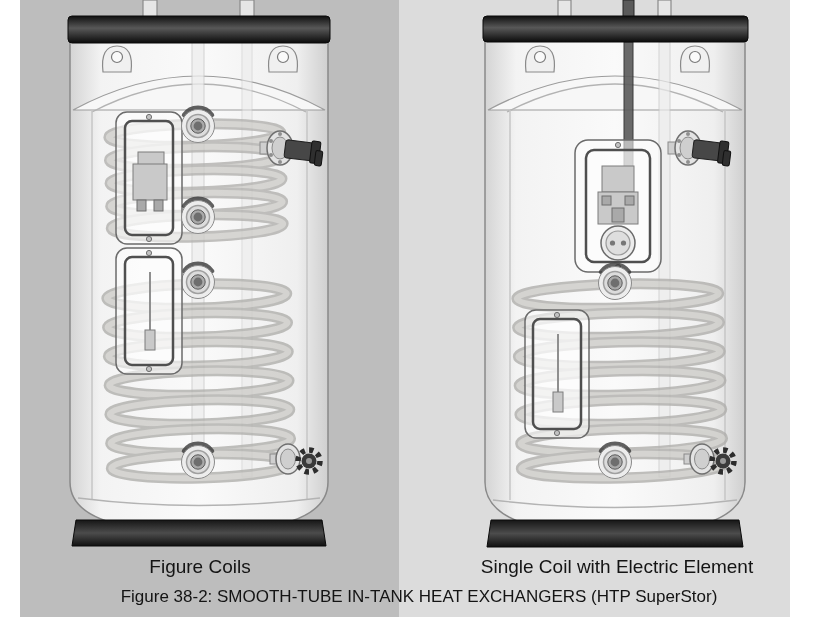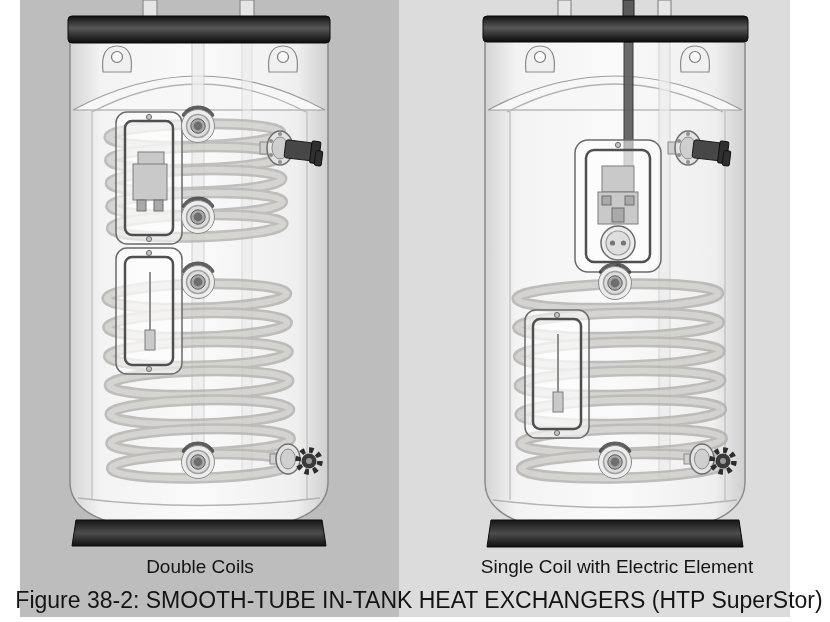--- a/index.html
+++ b/index.html
@@ -7,21 +7,21 @@
   .figure{position:relative;width:830px;height:622px;background:var(--page-bg,#ffffff);overflow:hidden}
   .panel{position:absolute;top:0;height:617px}
   .panel-left{left:20px;width:393px;background:var(--left-panel-bg,#bdbdbd)}
   .panel-right{left:399px;width:391px;background:var(--right-panel-bg,#dcdcdc)}
   svg.tank{position:absolute;top:0;left:0;display:block}
   .panel-label{position:absolute;top:556px;transform:translateX(-50%);white-space:nowrap;
     font-size:19px;color:var(--label-text,#141414)}
   .panel-label.l{left:180px}
   .panel-label.r{left:218px}
   .figure-caption{position:absolute;top:587px;left:419px;transform:translateX(-50%);
-    white-space:nowrap;font-size:23px;color:var(--label-text,#141414);z-index:5}
+    white-space:nowrap;font-size:17px;color:var(--label-text,#141414);z-index:5}
   
   .pipe{fill:#e6e6e6;stroke:#8a8a8a;stroke-width:1.2}
   .darkpipe{fill:#5a5a5a;stroke:#262626;stroke-width:1}
   .cap{fill:url(#capG);stroke:#0a0a0a;stroke-width:1}
   .base{fill:url(#baseG);stroke:#0a0a0a;stroke-width:1}
   .jacket{fill:url(#bodyG);stroke:#898989;stroke-width:1.5}
   .domeFill{fill:#f7f7f7;stroke:#9c9c9c;stroke-width:1.2}
   .domeLine{fill:none;stroke:#b3b3b3;stroke-width:1.3}
   .innerline{stroke:#c6c6c6;stroke-width:1.5}
   .tube{fill:#ececec;stroke:#c6c6c6;stroke-width:1}
@@ -210,21 +210,21 @@
           <circle class="starHub" r="7.5"></circle>
           <circle class="starPin" r="3"></circle>
         </g>
       </g>
 
       <path class="domeLine" d="M58,498 Q179,513 300,498"></path>
       <path class="base" d="M56,520 L302,520 L306,546 L52,546 Z"></path>
       <rect class="cap" x="48" y="16" width="262" height="27" rx="4"></rect>
     </svg>
 
-    <div class="panel-label l">Double Coils</div>
+    <div class="panel-label l">Figure Coils</div>
   </section>
 
   <section class="panel panel-right">
     <svg class="tank" width="391" height="552" viewBox="0 0 391 552">
 
       <g>
         <rect class="pipe" x="159" y="0" width="13" height="24"></rect>
         <rect class="pipe" x="259" y="0" width="13" height="24"></rect>
         <rect class="darkpipe" x="224" y="0" width="11" height="20"></rect>
       </g>

